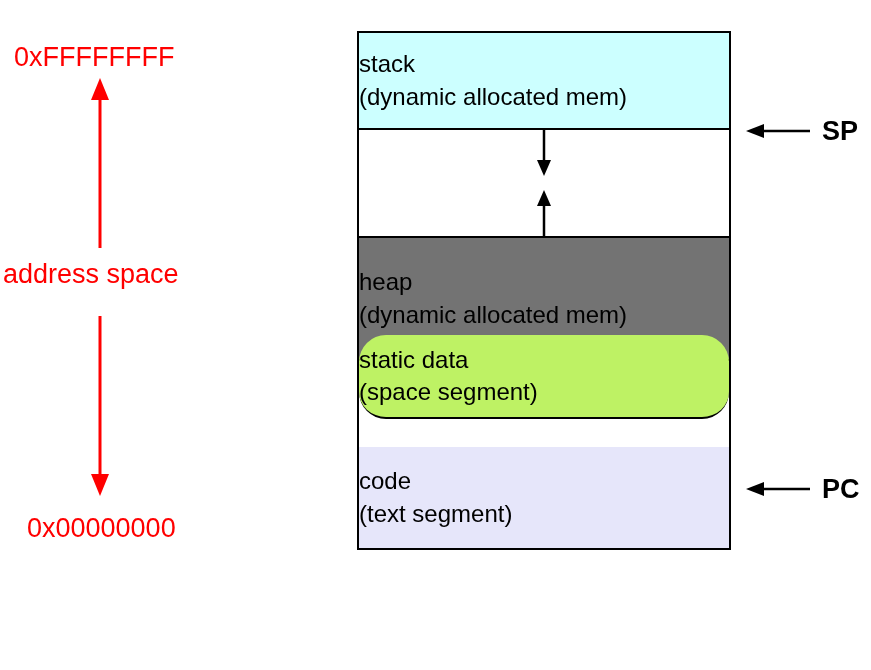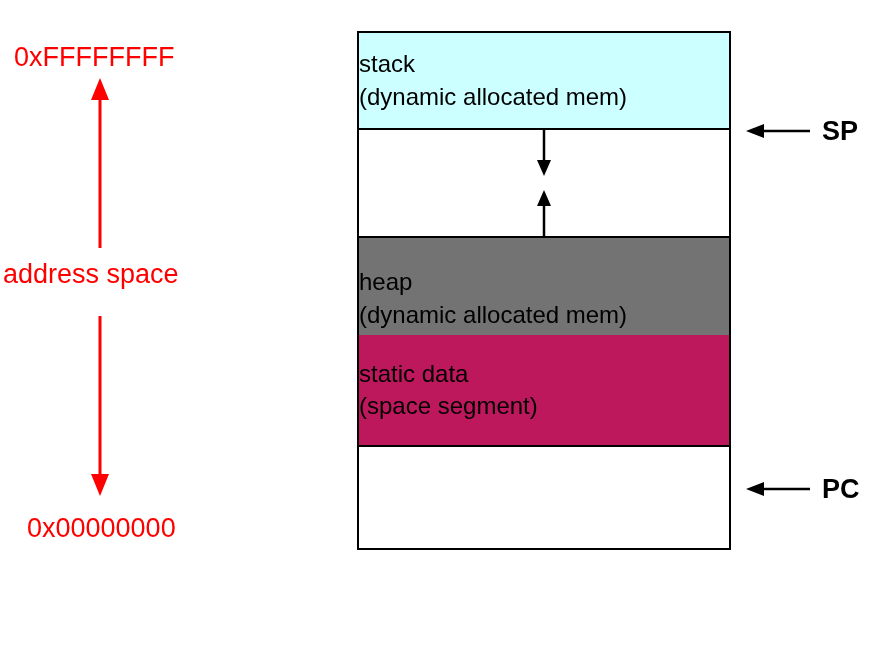--- a/index.html
+++ b/index.html
@@ -68,21 +68,21 @@
     font-size: 24px;
     line-height: 1.35;
     text-align: center;
     white-space: nowrap;
   }
   .seg .l1, .seg .l2 { display: block; }
 
   #seg-stack  { top: 0px;   height: 97px;  background: #ccffff; border-bottom: 2px solid #000; }
   #seg-gap    { top: 97px;  height: 108px; background: #ffffff; border-bottom: 2px solid #000; }
   #seg-heap   { top: 205px; height: 123px;  background: #737373; border-bottom: 2px solid #000; }
-  #seg-static { top: 302px; height: 112px; background: #be185d; border-bottom: 2px solid #000; }
+  #seg-static { top: 302px; height: 84px; background: #bef264; border-bottom: 2px solid #000; border-radius: 27px; }
   #seg-code   { top: 414px; height: 101px; background: #e6e6fa; }
 
   
   .gap-arrow {
     position: absolute;
     left: 50%;
     transform: translateX(-50%);
     width: 26px;
   }
   #gap-arrow-down { top: 0px; height: 48px; }
@@ -152,20 +152,24 @@
     <div class="seg" id="seg-heap">
       <span class="l1">heap</span>
       <span class="l2">(dynamic allocated mem)</span>
     </div>
 
     <div class="seg" id="seg-static">
       <span class="l1">static data</span>
       <span class="l2">(space segment)</span>
     </div>
 
+    <div class="seg" id="seg-code">
+      <span class="l1">code</span>
+      <span class="l2">(text segment)</span>
+    </div>
   </div>
 
   <div class="pointer-callout" id="callout-sp">
     <svg class="ptr-arrow" viewBox="0 0 66 20" preserveAspectRatio="none">
       <line x1="66" y1="10" x2="16" y2="10" stroke="#000000" stroke-width="2.5"></line>
       <polygon points="2,10 20,3 20,17" fill="#000000"></polygon>
     </svg>
     <span class="ptr-label">SP</span>
   </div>
 

